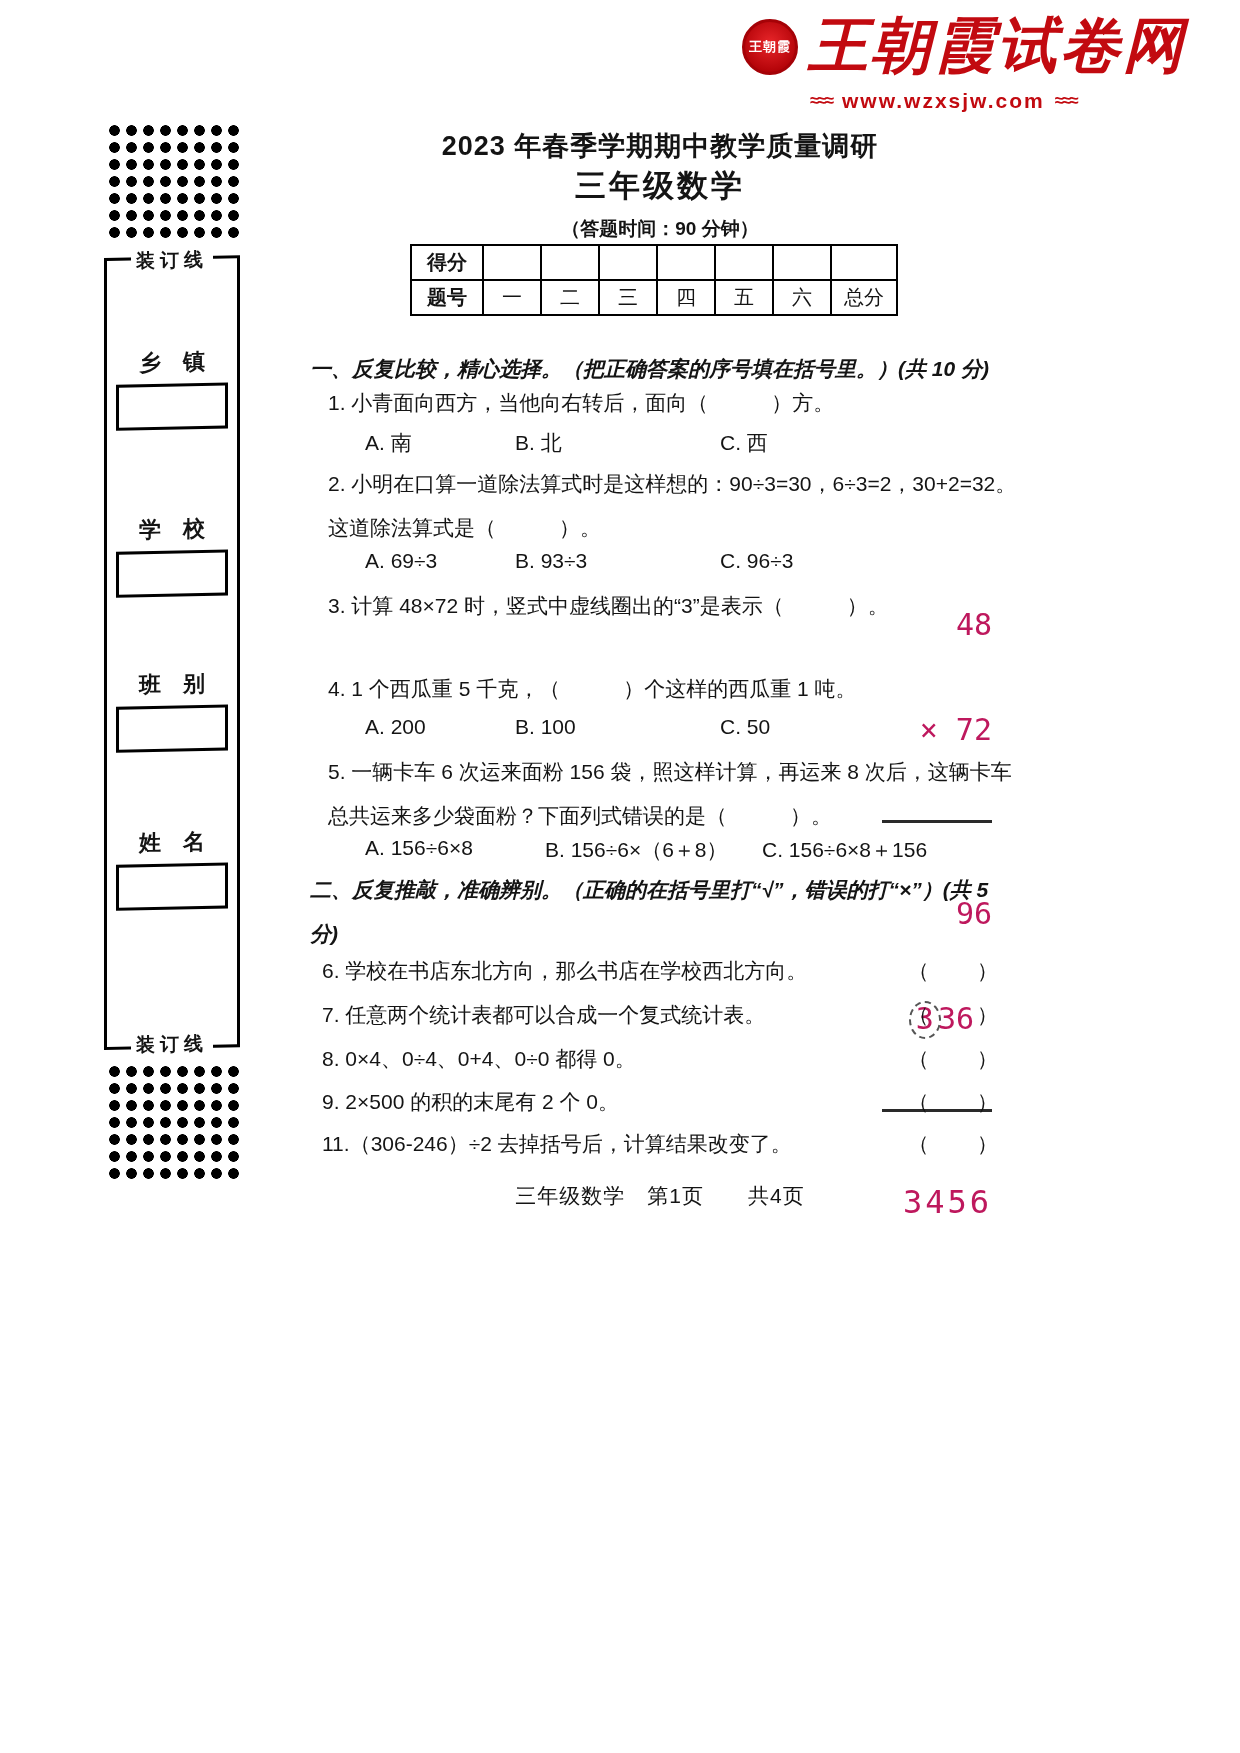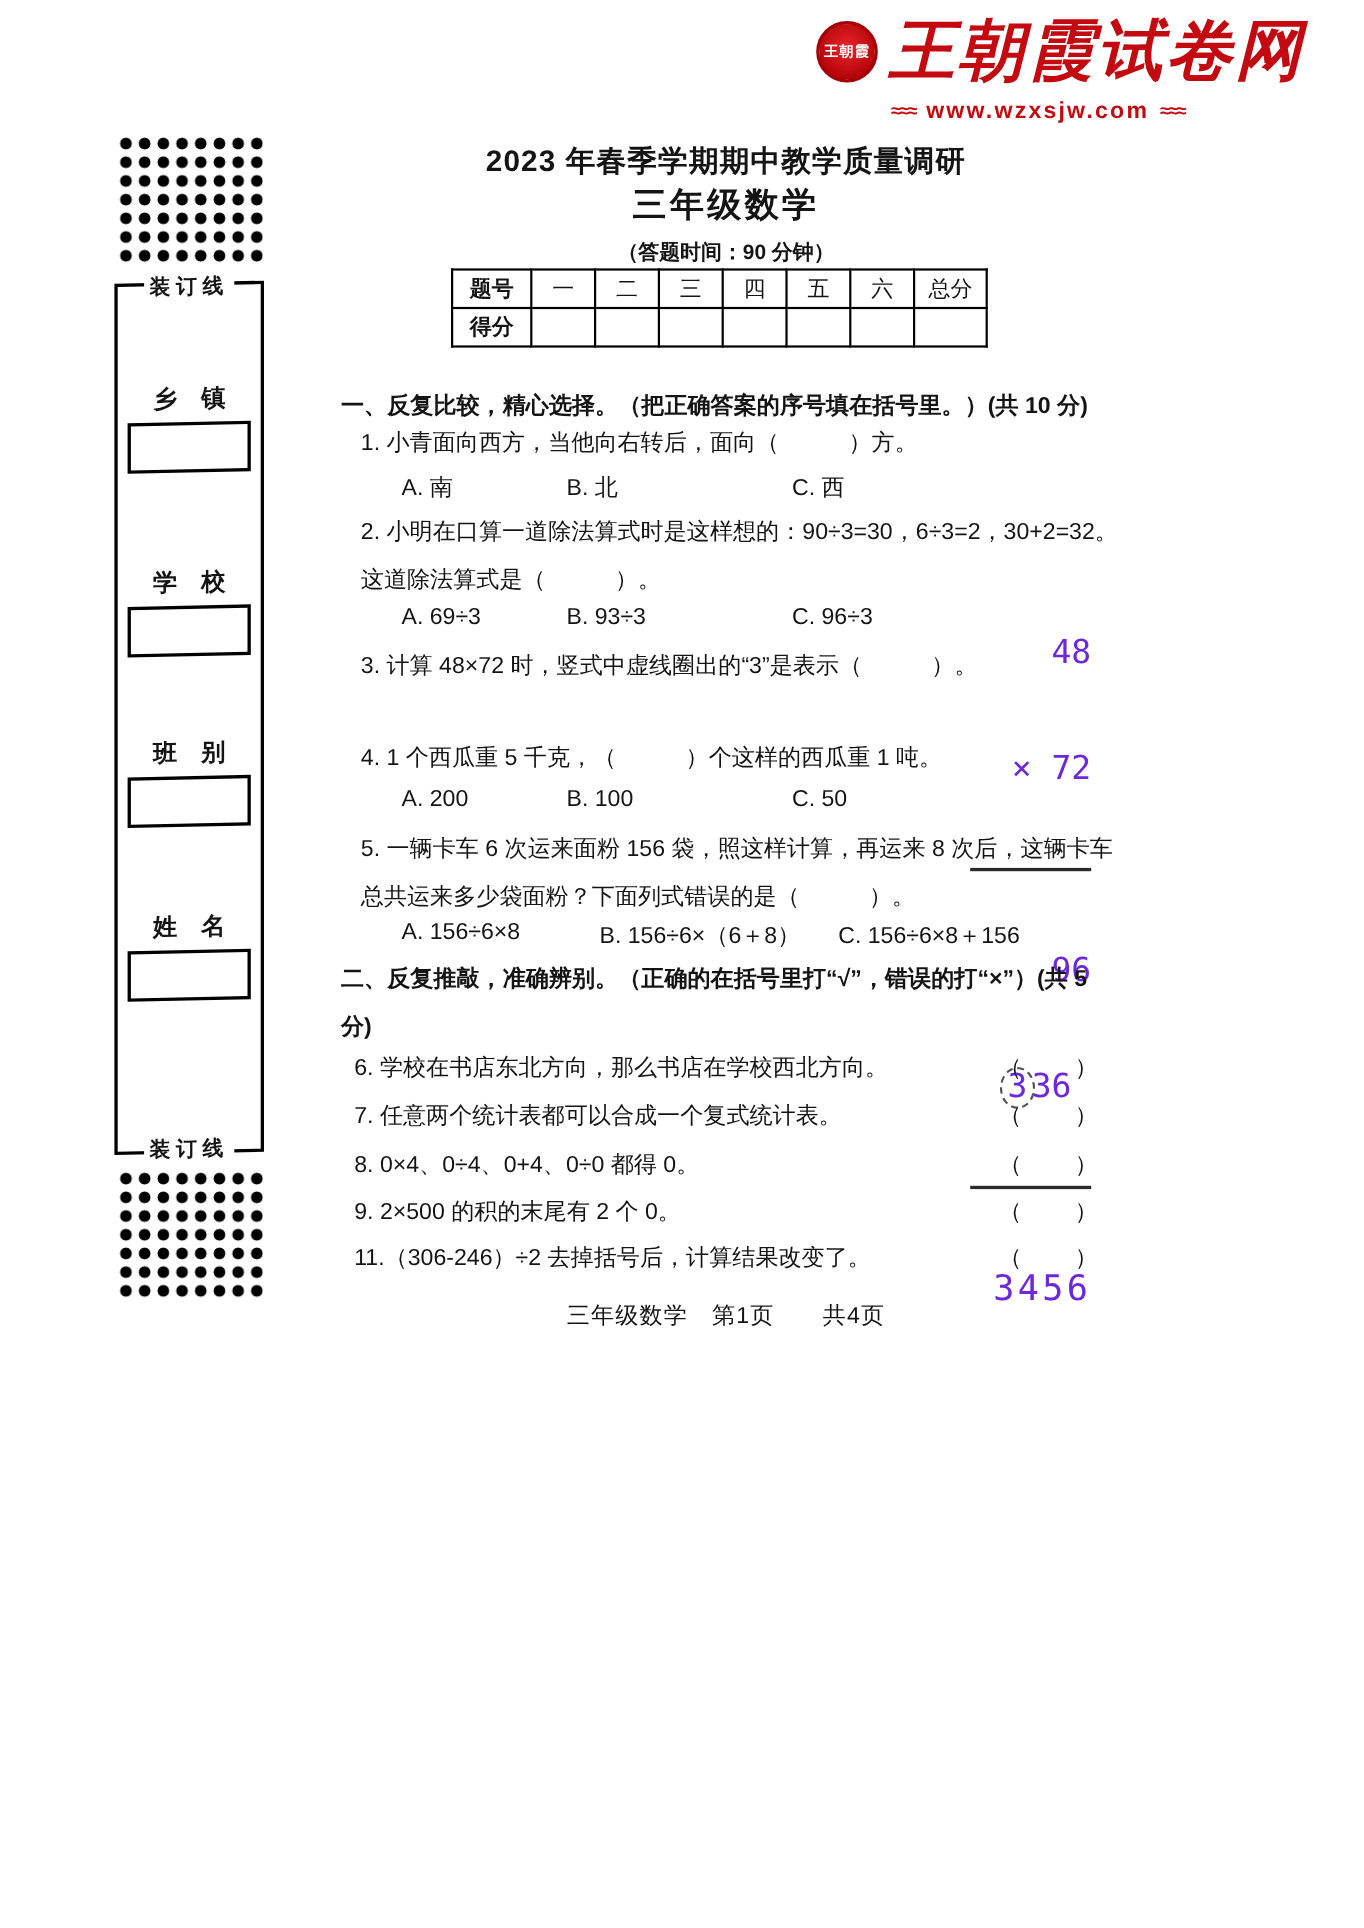--- a/index.html
+++ b/index.html
@@ -61,38 +61,38 @@
     position: absolute; left: 410px; top: 244px; border-collapse: collapse;
     font-size: 20px; text-align: center;
   }
   .score-table td { border: 2px solid #000; width: 58px; height: 35px; padding: 0; }
   .score-table td.first { width: 72px; font-weight: bold; }
   .score-table td.last { width: 66px; }
 
   
   .sec-heading {
     position: absolute; left: 310px; width: 692px;
-    font-size: 21px; font-weight: bold; line-height: 44px;
+    font-size: 21px; font-weight: bold; line-height: 44px; font-style: italic;
   }
   .sec-heading.nowrap { white-space: nowrap; }
   .q { position: absolute; left: 328px; font-size: 21px; line-height: 30px; white-space: nowrap; }
   .q.wrap { white-space: normal; width: 692px; line-height: 44px; }
   .opts { position: absolute; left: 365px; width: 650px; height: 30px; font-size: 21px; }
   .opts span { position: absolute; top: 0; white-space: nowrap; }
   .opts .oa { left: 0; }
   .opts .ob { left: 150px; }
   .opts .oc { left: 355px; }
   .opts.wide .ob { left: 180px; }
   .opts.wide .oc { left: 397px; }
 
   
   .mult {
-    position: absolute; left: 870px; top: 506px; width: 122px; text-align: right;
+    position: absolute; left: 870px; top: 537px; width: 122px; text-align: right;
     font-family: "DejaVu Sans Mono", monospace; font-size: 30px; line-height: 35px;
-    white-space: pre; color: #6d28d9;
+    white-space: pre; color: #be185d;
   }
   .m-rule { border-top: 3px solid #2a2a2a; margin: 3px 0 3px 12px; }
   .m-shift { padding-right: 18px; }
   .circled {
     display: inline-block; border: 2px dashed #555; border-radius: 50%;
     padding: 0 5px 2px 5px; margin: -4px -3px -4px -5px; line-height: 32px;
   }
   .m-product { font-size: 32px; letter-spacing: 3px; }
 
   
@@ -156,39 +156,39 @@
 
   <div class="header-block">
     <div class="title">2023 年春季学期期中教学质量调研</div>
     <div class="subtitle">三年级数学</div>
     <div class="time-note">（答题时间：90 分钟）</div>
   </div>
 
   <table class="score-table">
     <tbody>
         <tr>
+      <td class="first">得分</td>
+      <td></td>
+      <td></td>
+      <td></td>
+      <td></td>
+      <td></td>
+      <td></td>
+      <td class="last"></td>
+    </tr>
+    <tr>
       <td class="first">题号</td>
       <td>一</td>
       <td>二</td>
       <td>三</td>
       <td>四</td>
       <td>五</td>
       <td>六</td>
       <td class="last">总分</td>
     </tr>
-    <tr>
-      <td class="first">得分</td>
-      <td></td>
-      <td></td>
-      <td></td>
-      <td></td>
-      <td></td>
-      <td></td>
-      <td class="last"></td>
-    </tr>
   </tbody>
     </table>
 
   <div class="sec-heading nowrap" style="top:347px">一、反复比较，精心选择。（把正确答案的序号填在括号里。）(共 10 分)</div>
 
   <div class="q" style="top:388px">1. 小青面向西方，当他向右转后，面向（　　　）方。</div>
   <div class="opts" style="top:429px">
     <span class="oa">A. 南</span>
     <span class="ob">B. 北</span>
     <span class="oc">C. 西</span>

